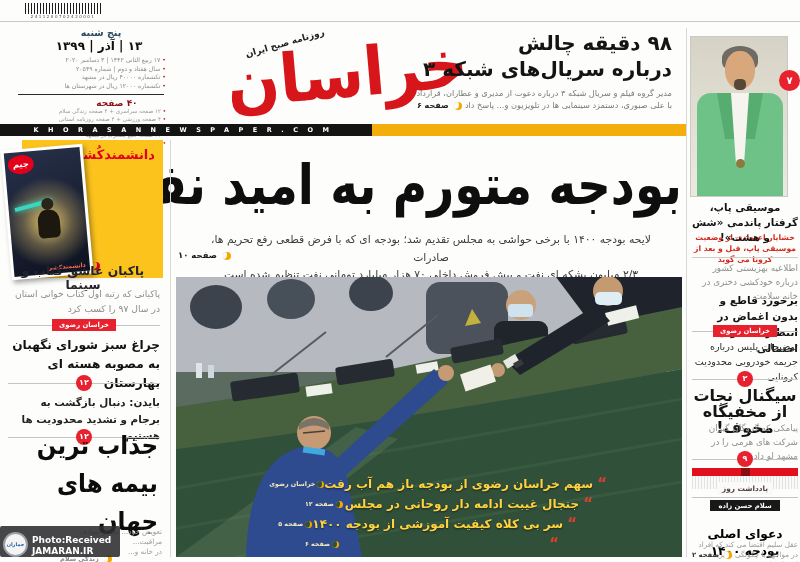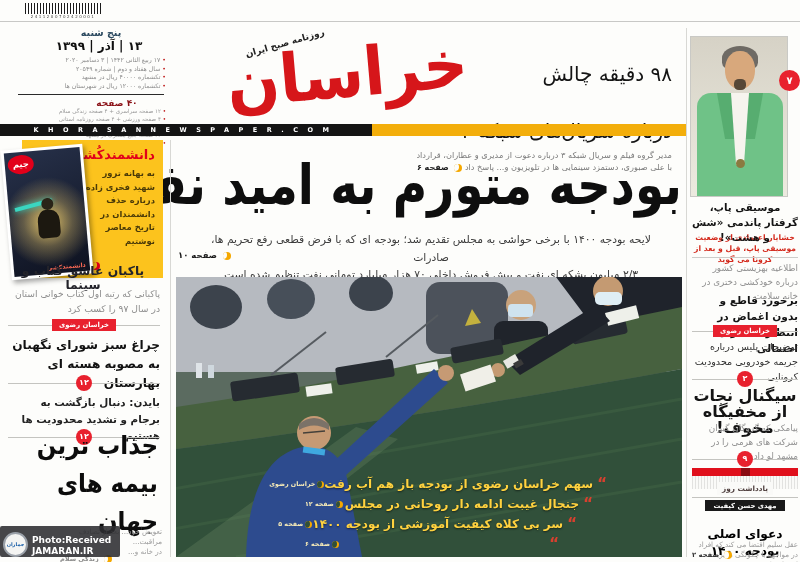--- a/index.html
+++ b/index.html
@@ -21,21 +21,21 @@
   .block-rule{height:1px;background:#2a2a2a;margin:4px 2px 3px 10px;}
   .pages-label{font-size:9px;font-weight:bold;color:#8a1016;text-align:center;margin-left:60px;}
   .pageline{font-size:5.6px;color:#9a9a9a;line-height:7.8px;text-align:right;}
   .pageline::before{content:"• ";color:#c02020;}
   
   .tagline{left:244px;top:38px;font-size:9px;color:#222;transform:rotate(-16deg);font-weight:bold;}
   .masthead{left:228px;top:26px;width:240px;text-align:center;font-size:62px;font-weight:bold;
             color:#d6161a;transform:rotate(-5deg) scaleY(1.08);transform-origin:center;line-height:96px;}
   
   .tvstory{left:408px;top:30px;width:264px;text-align:right;}
-  .tv-title{font-size:20px;font-weight:normal;color:#141414;line-height:26px;margin-top:31px;}
+  .tv-title{font-size:20px;font-weight:bold;color:#141414;line-height:26px;}
   .tv-sub{font-size:8.2px;color:#7a7a7a;line-height:12px;margin-top:5px;font-weight:500;}
   .tv-pagerow{font-size:8px;font-weight:bold;color:#222;display:inline;}
   
   .cres{display:inline-block;width:8px;height:8px;border-radius:50%;background:#f5a800;
         position:relative;vertical-align:middle;margin-left:3px;overflow:hidden;}
   .cres::after{content:"";position:absolute;left:-3.5px;top:-0.5px;width:8px;height:8px;border-radius:50%;background:#fdfdfb;}
   .cres.on-dark::after{background:#31503a;}
   .cres.red{background:#e2001a;}
   .cres.red::after{background:#fcc31d;}
   
@@ -290,21 +290,20 @@
       <span class="qlabel"><span class="cres on-dark"></span><span>صفحه ۵</span></span>
     </div>
     <div class="qrow" style="padding-right:48px">
       <span class="qmark">„</span>
       <span class="qlabel"><span class="cres on-dark"></span><span>صفحه ۶</span></span>
     </div>
   </div>
 
   <div class="abs jeembox">
     <div class="jeem-title">دانشمندکُشی</div>
-    <div class="jeem-body">به بهانه ترور شهید فخری زاده درباره حذف دانشمندان در تاریخ معاصر نوشتیم</div>
     <div class="jeem-footer">
       <span class="cres red"></span>
       <span>هفته نامه جیم</span>
     </div>
   </div>
   <div class="abs jeemcover">
     <div class="jc-inner">
       <div class="jc-logo">جیم</div>
       <div class="jc-beam"></div>
       <div class="jc-man"></div>
@@ -363,21 +362,21 @@
       <span>۲</span>
     </div>
   <div class="abs rc rc-bold2">سیگنال نجات از مخفیگاه مخوف!</div>
   <div class="abs rc rc-gray2">پیامکی که گروگان گیران شرکت های هرمی را در مشهد لو داد</div>
   <div class="abs rc circrow rc-circ2">
       <span>۹</span>
     </div>
 
   <div class="abs rc note-redbar"></div>
   <div class="abs rc note-hatch"><span>یادداشت روز</span></div>
-  <div class="abs rc note-author"><span>مهدی حسن کیفیت</span></div>
+  <div class="abs rc note-author"><span>سلام حسن زاده</span></div>
   <div class="abs rc note-title">دعوای اصلی بودجه ۱۴۰۰ کجاست؟</div>
   <div class="abs rc note-body">عقل سلیم اقتضا می کند که افراد در مواجهه با چگونگی مدیریت اقتصاد و خود...</div>
   <div class="abs note-page">
     <span class="cres"></span>
     <span>صفحه ۲</span>
   </div>
 
 </div>
 
 </body></html>

